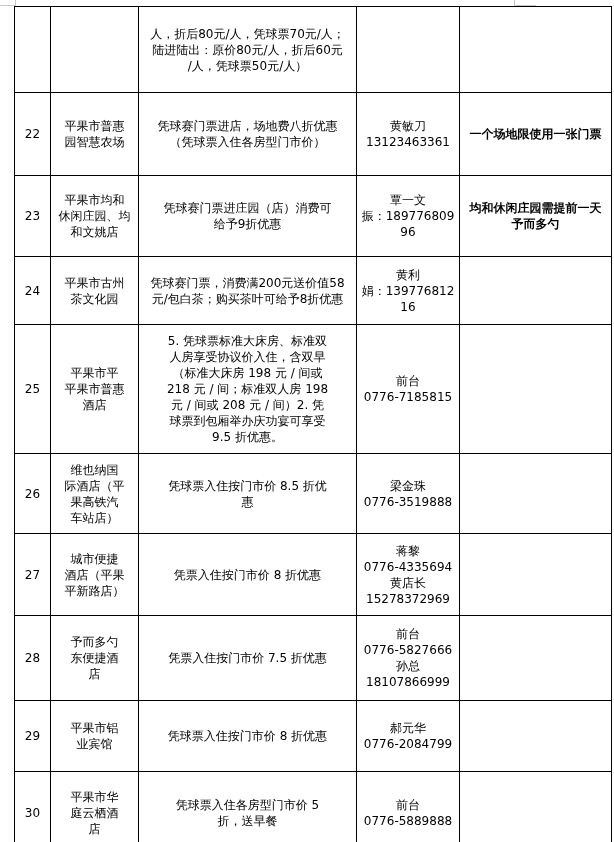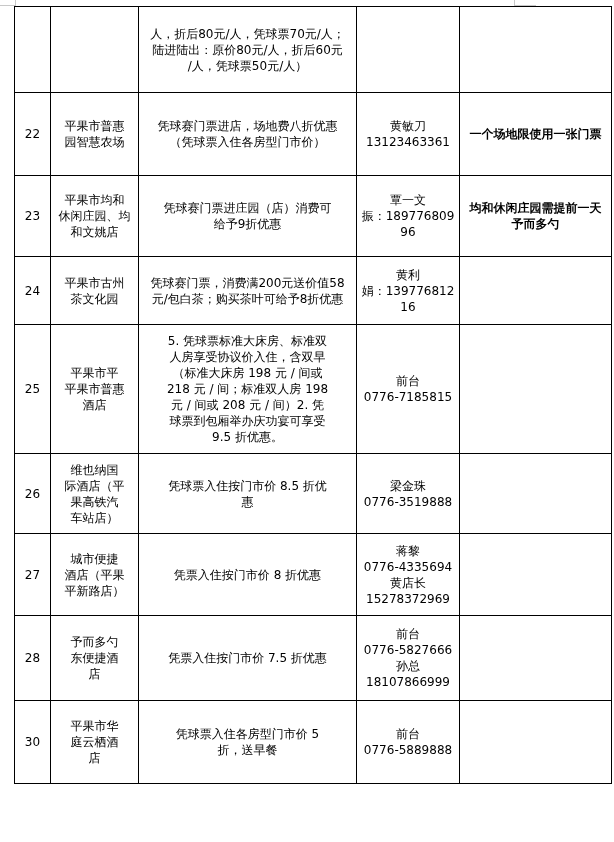--- a/index.html
+++ b/index.html
@@ -162,20 +162,35 @@
           <span class="ln">凭票入住按门市价 7.5 折优惠</span>
         </td>
         <td class="c-contact">
           <span class="ln">前台</span>
           <span class="ln">0776-5827666</span>
           <span class="ln">孙总</span>
           <span class="ln">18107866999</span>
         </td>
         <td class="c-note"></td>
       </tr>
+      <tr style="height: 71px;">
+        <td class="c-num">29</td>
+        <td class="c-name">
+          <span class="ln">平果市铝</span>
+          <span class="ln">业宾馆</span>
+        </td>
+        <td class="c-offer">
+          <span class="ln">凭球票入住按门市价 8 折优惠</span>
+        </td>
+        <td class="c-contact">
+          <span class="ln">郝元华</span>
+          <span class="ln">0776-2084799</span>
+        </td>
+        <td class="c-note"></td>
+      </tr>
       <tr style="height: 83px;">
         <td class="c-num">30</td>
         <td class="c-name">
           <span class="ln">平果市华</span>
           <span class="ln">庭云栖酒</span>
           <span class="ln">店</span>
         </td>
         <td class="c-offer">
           <span class="ln">凭球票入住各房型门市价 5</span>
           <span class="ln">折，送早餐</span>

